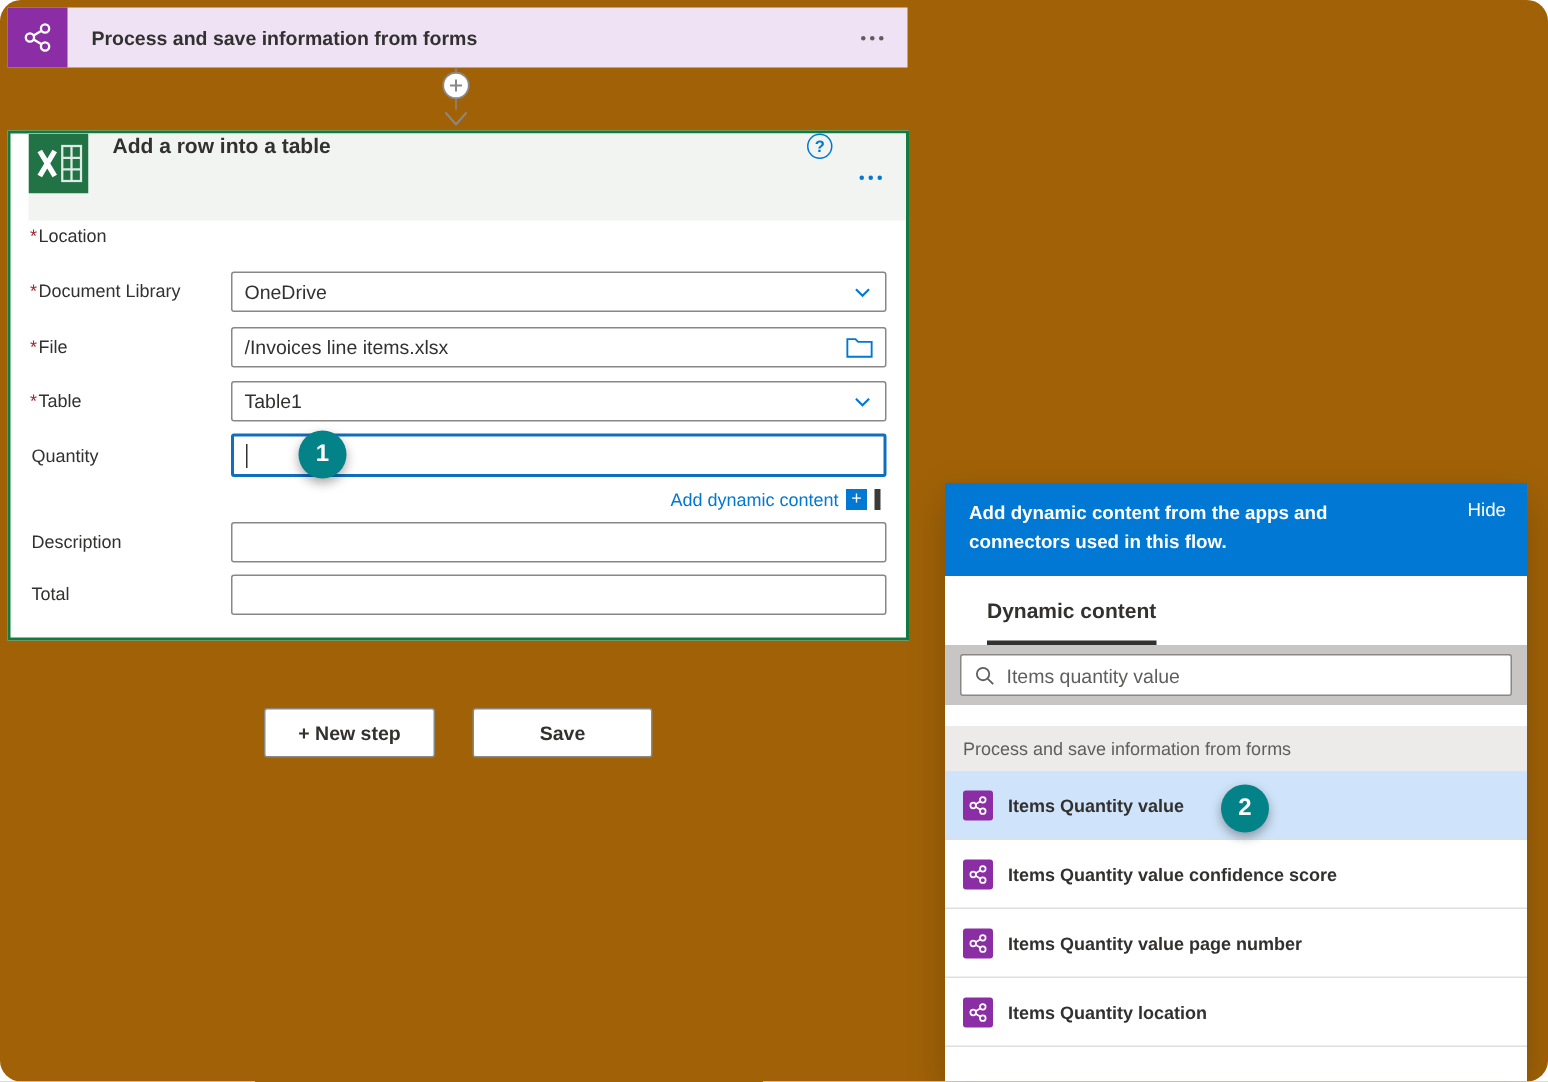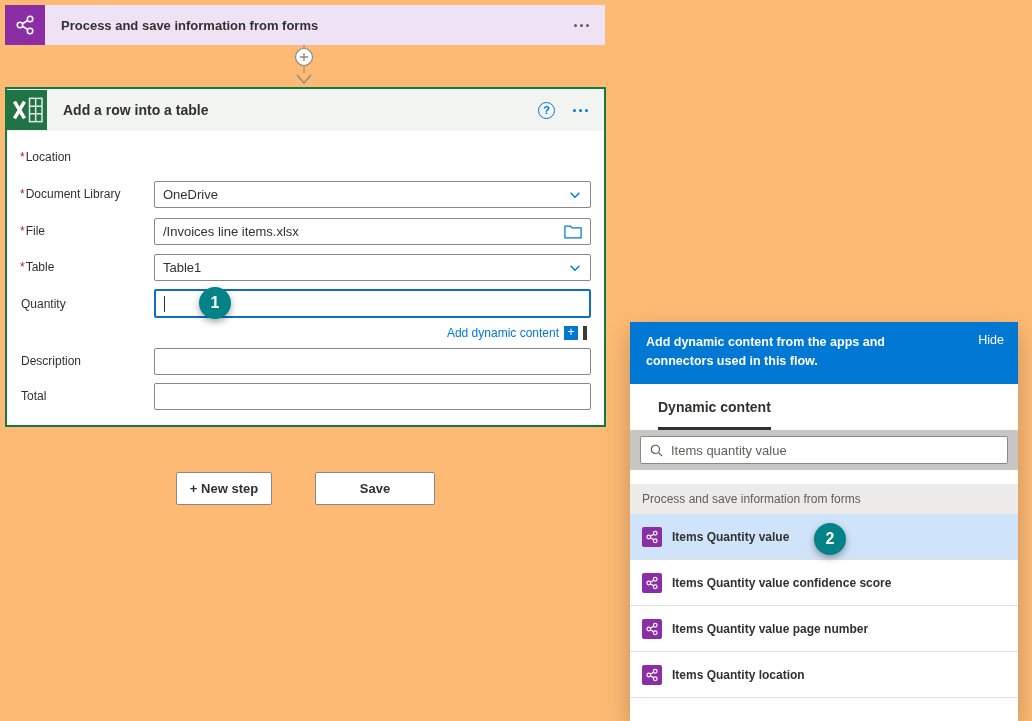--- a/index.html
+++ b/index.html
@@ -1,38 +1,38 @@
 <!DOCTYPE html>
 <html><head>
 <meta charset="utf-8">
 <style>
   * { margin:0; padding:0; box-sizing:border-box; }
   html,body { background:#fff; }
   body { font-family:"Liberation Sans", sans-serif; color:#323130; }
-  .stage { position:relative; width:1032px; height:721px; background:#fdba74; overflow:hidden; }
+  .stage { position:relative; width:1032px; height:721px; background:#a16207; overflow:hidden;border-radius:14px; }
 
   
   .trigger { position:absolute; left:5px; top:5px; width:600px; height:40px;
              background:#efe2f5; display:flex; align-items:center; cursor:pointer; }
   .trigger-icon { width:40px; height:40px; background:#8b2da5; display:flex;
                   align-items:center; justify-content:center; flex:0 0 40px; }
   .trigger-title { margin-left:16px; font-size:13px; font-weight:700; color:#323130; }
   .dots { display:flex; gap:3px; align-items:center; }
   .dots i { width:3px; height:3px; border-radius:50%; display:block; }
   .trigger .dots { margin-left:auto; margin-right:16px; }
   .trigger .dots i { background:#605e5c; }
 
   
   .connector { position:absolute; left:289px; top:45px; }
 
   
   .card { position:absolute; left:5px; top:87px; width:601px; height:340px;
           background:#fff; border:2px solid #107c41; }
-  .card-header { position:absolute; left:0; top:0; right:0; height:42px;
-                 background:#f1f4f1; display:flex; align-items:center; }
+  .card-header { position:absolute; left:12px; top:0; right:0; height:58px;
+                 background:#f1f4f1; display:flex; }
   .excel-icon { width:40px; height:40px; flex:0 0 40px; }
   .card-title { margin-left:16px; font-size:14px; font-weight:700; color:#323130; }
   .help-circle { margin-left:auto; width:17px; height:17px; border:1.4px solid #0078d4;
                  border-radius:50%; color:#0078d4; font-size:11px; font-weight:700;
                  display:flex; align-items:center; justify-content:center; cursor:pointer; }
   .card-header .dots { margin-left:18px; margin-right:16px; cursor:pointer; }
   .card-header .dots i { background:#0078d4; }
 
   .fld-label { position:absolute; left:13px; font-size:12px; color:#323130;text-align:right; }
   .req { color:#a4262c; margin-right:1px; }
@@ -52,21 +52,21 @@
               cursor:pointer; }
   .dyn-link .txt { color:#0078d4; font-size:12px; }
   .dyn-plus { width:14px; height:14px; background:#0078d4; color:#fff; font-size:12px;
               line-height:13px; text-align:center; display:inline-block; }
   .dyn-bar { width:4px; height:14px; background:#3b3a39; display:inline-block; }
 
   
   .btn { position:absolute; height:33px; background:#fff; border:1px solid #8a8886;
          border-radius:2px; font-size:13px; font-weight:700; color:#323130;
          font-family:inherit; cursor:pointer; }
-  .btn.new-step { left:176px; top:472px; width:96px; }
+  .btn.new-step { left:176px; top:472px; width:114px; }
   .btn.save { left:315px; top:472px; width:120px; }
 
   
   .panel { position:absolute; left:630px; top:322px; width:388px; height:399px;
            background:#fff; box-shadow:0 10px 24px rgba(0,0,0,.22); }
   .panel-header { height:62px; background:#0078d4; color:#fff; padding:11px 14px 0 16px;
                   display:flex; }
   .panel-header .msg { font-size:12.5px; font-weight:700; line-height:1.55; width:300px; }
   .hide-link { margin-left:auto; font-size:12.5px; color:#fff; cursor:pointer; }
   .tabs { height:46px; display:flex; align-items:stretch; padding-left:28px; gap:30px; }

